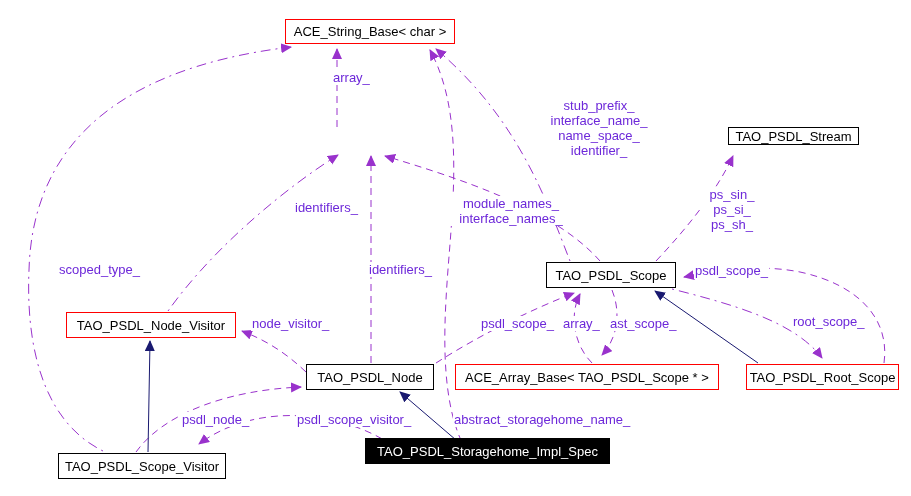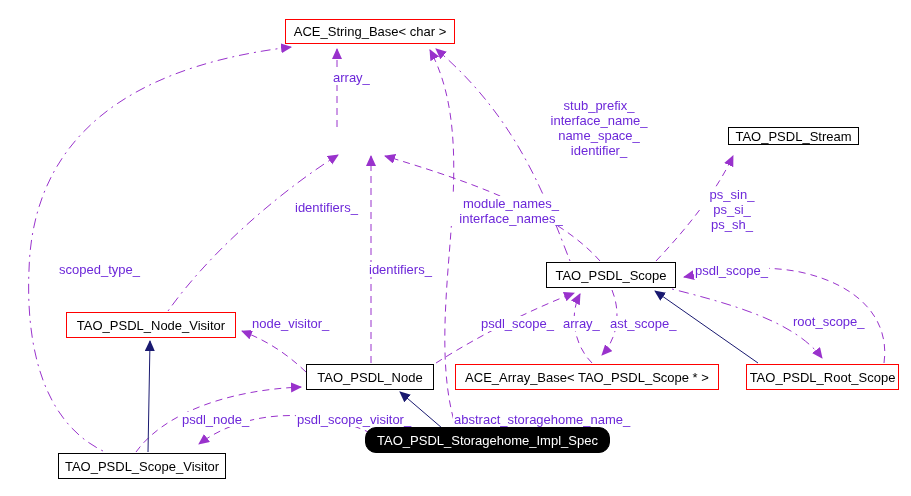--- a/index.html
+++ b/index.html
@@ -78,21 +78,21 @@
   </svg>
 
   <div class="node red" style="left:285px;top:19px;width:170px;height:25px;">ACE_String_Base&lt; char &gt;</div>
   <div class="node" style="left:728px;top:127px;width:131px;height:18px;">TAO_PSDL_Stream</div>
   <div class="node" style="left:546px;top:262px;width:130px;height:26px;">TAO_PSDL_Scope</div>
   <div class="node red" style="left:66px;top:312px;width:170px;height:26px;">TAO_PSDL_Node_Visitor</div>
   <div class="node" style="left:306px;top:364px;width:128px;height:26px;">TAO_PSDL_Node</div>
   <div class="node red" style="left:746px;top:364px;width:153px;height:26px;">TAO_PSDL_Root_Scope</div>
   <div class="node red" style="left:455px;top:364px;width:264px;height:26px;">ACE_Array_Base&lt; TAO_PSDL_Scope * &gt;</div>
   <div class="node" style="left:58px;top:453px;width:168px;height:26px;">TAO_PSDL_Scope_Visitor</div>
-  <div class="node focus" style="left:365px;top:427px;width:245px;height:26px;border-radius:11px;">TAO_PSDL_Storagehome_Impl_Spec</div>
+  <div class="node focus" style="left:365px;top:438px;width:245px;height:26px;">TAO_PSDL_Storagehome_Impl_Spec</div>
 
   <div class="elabel" style="left:332px;top:70px;">array_</div>
   <div class="elabel center" style="left:528px;top:98px;width:140px;">stub_prefix_
 interface_name_
 name_space_
 identifier_</div>
   <div class="elabel" style="left:294px;top:200px;">identifiers_</div>
   <div class="elabel center" style="left:438px;top:196px;width:144px;">module_names_
 interface_names_</div>
   <div class="elabel center" style="left:700px;top:187px;width:62px;">ps_sin_

